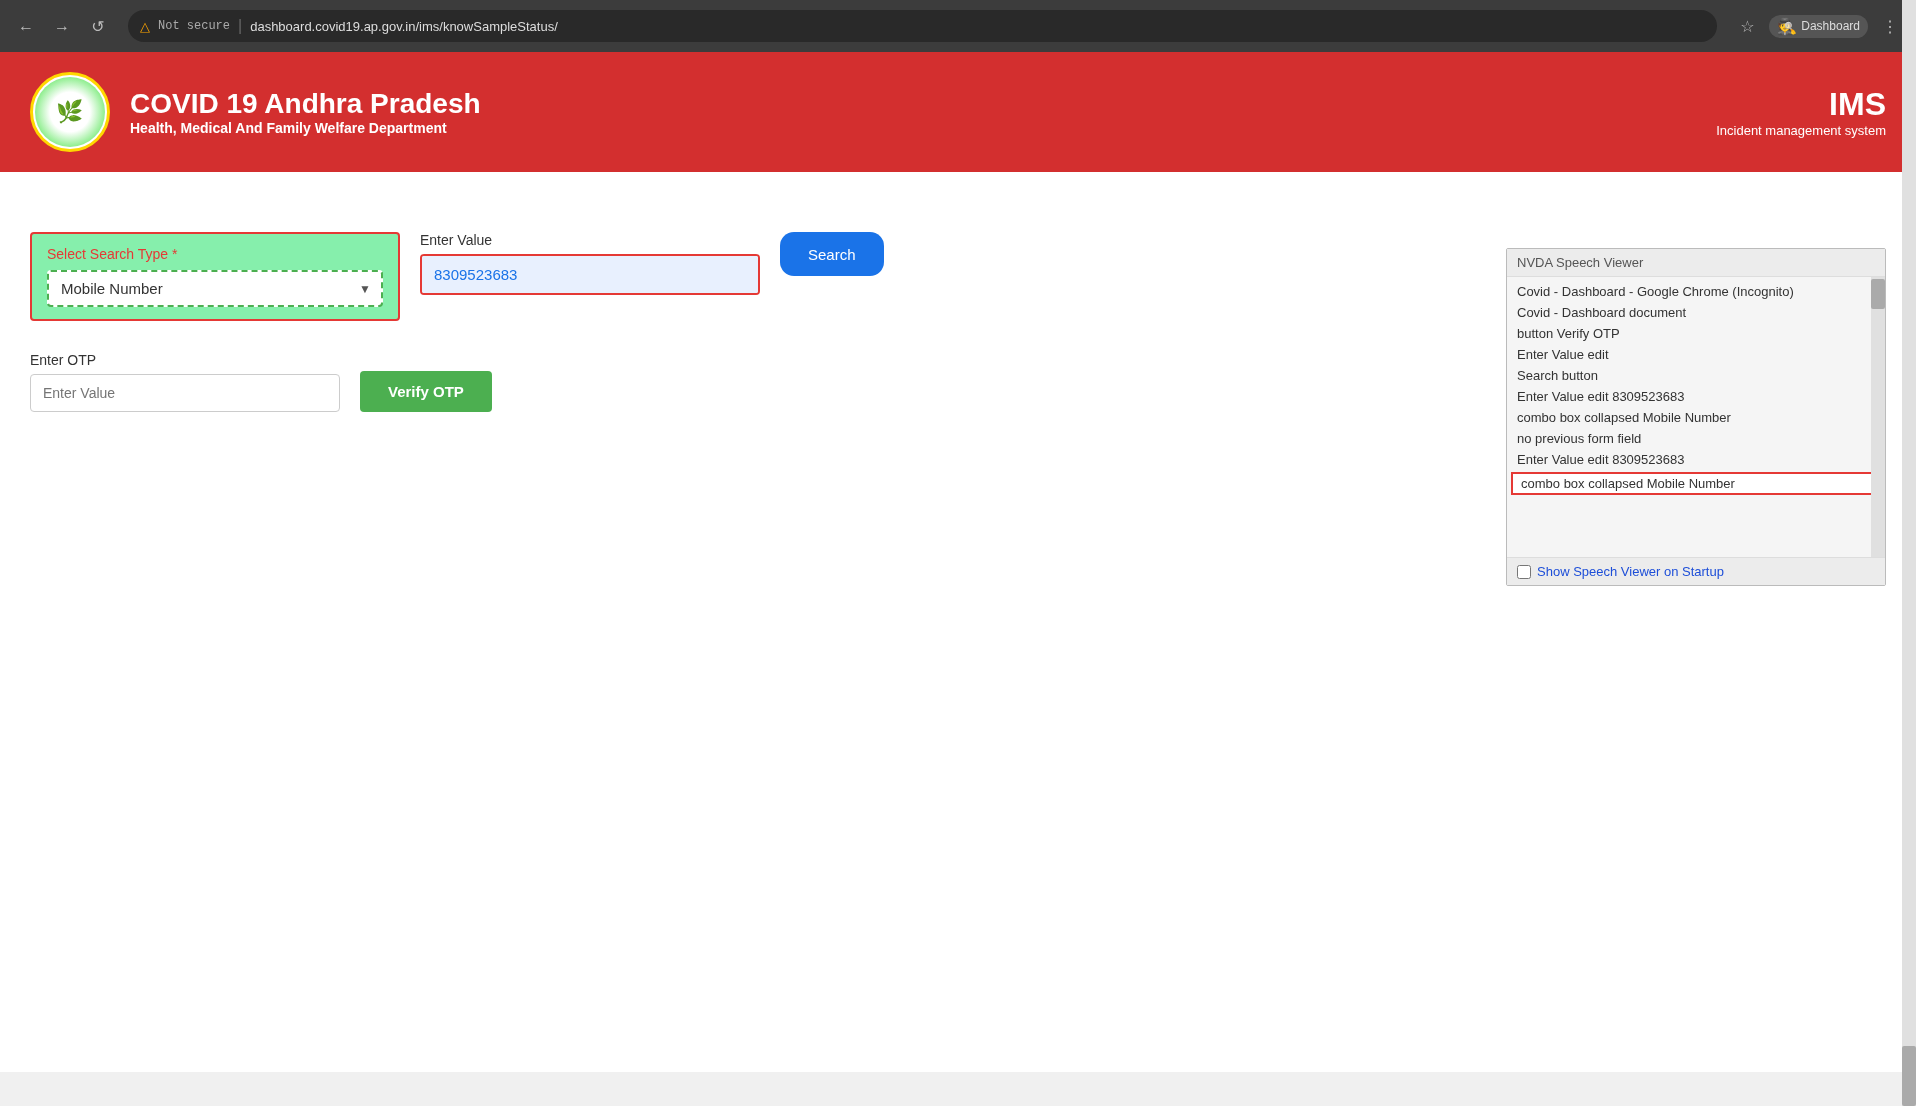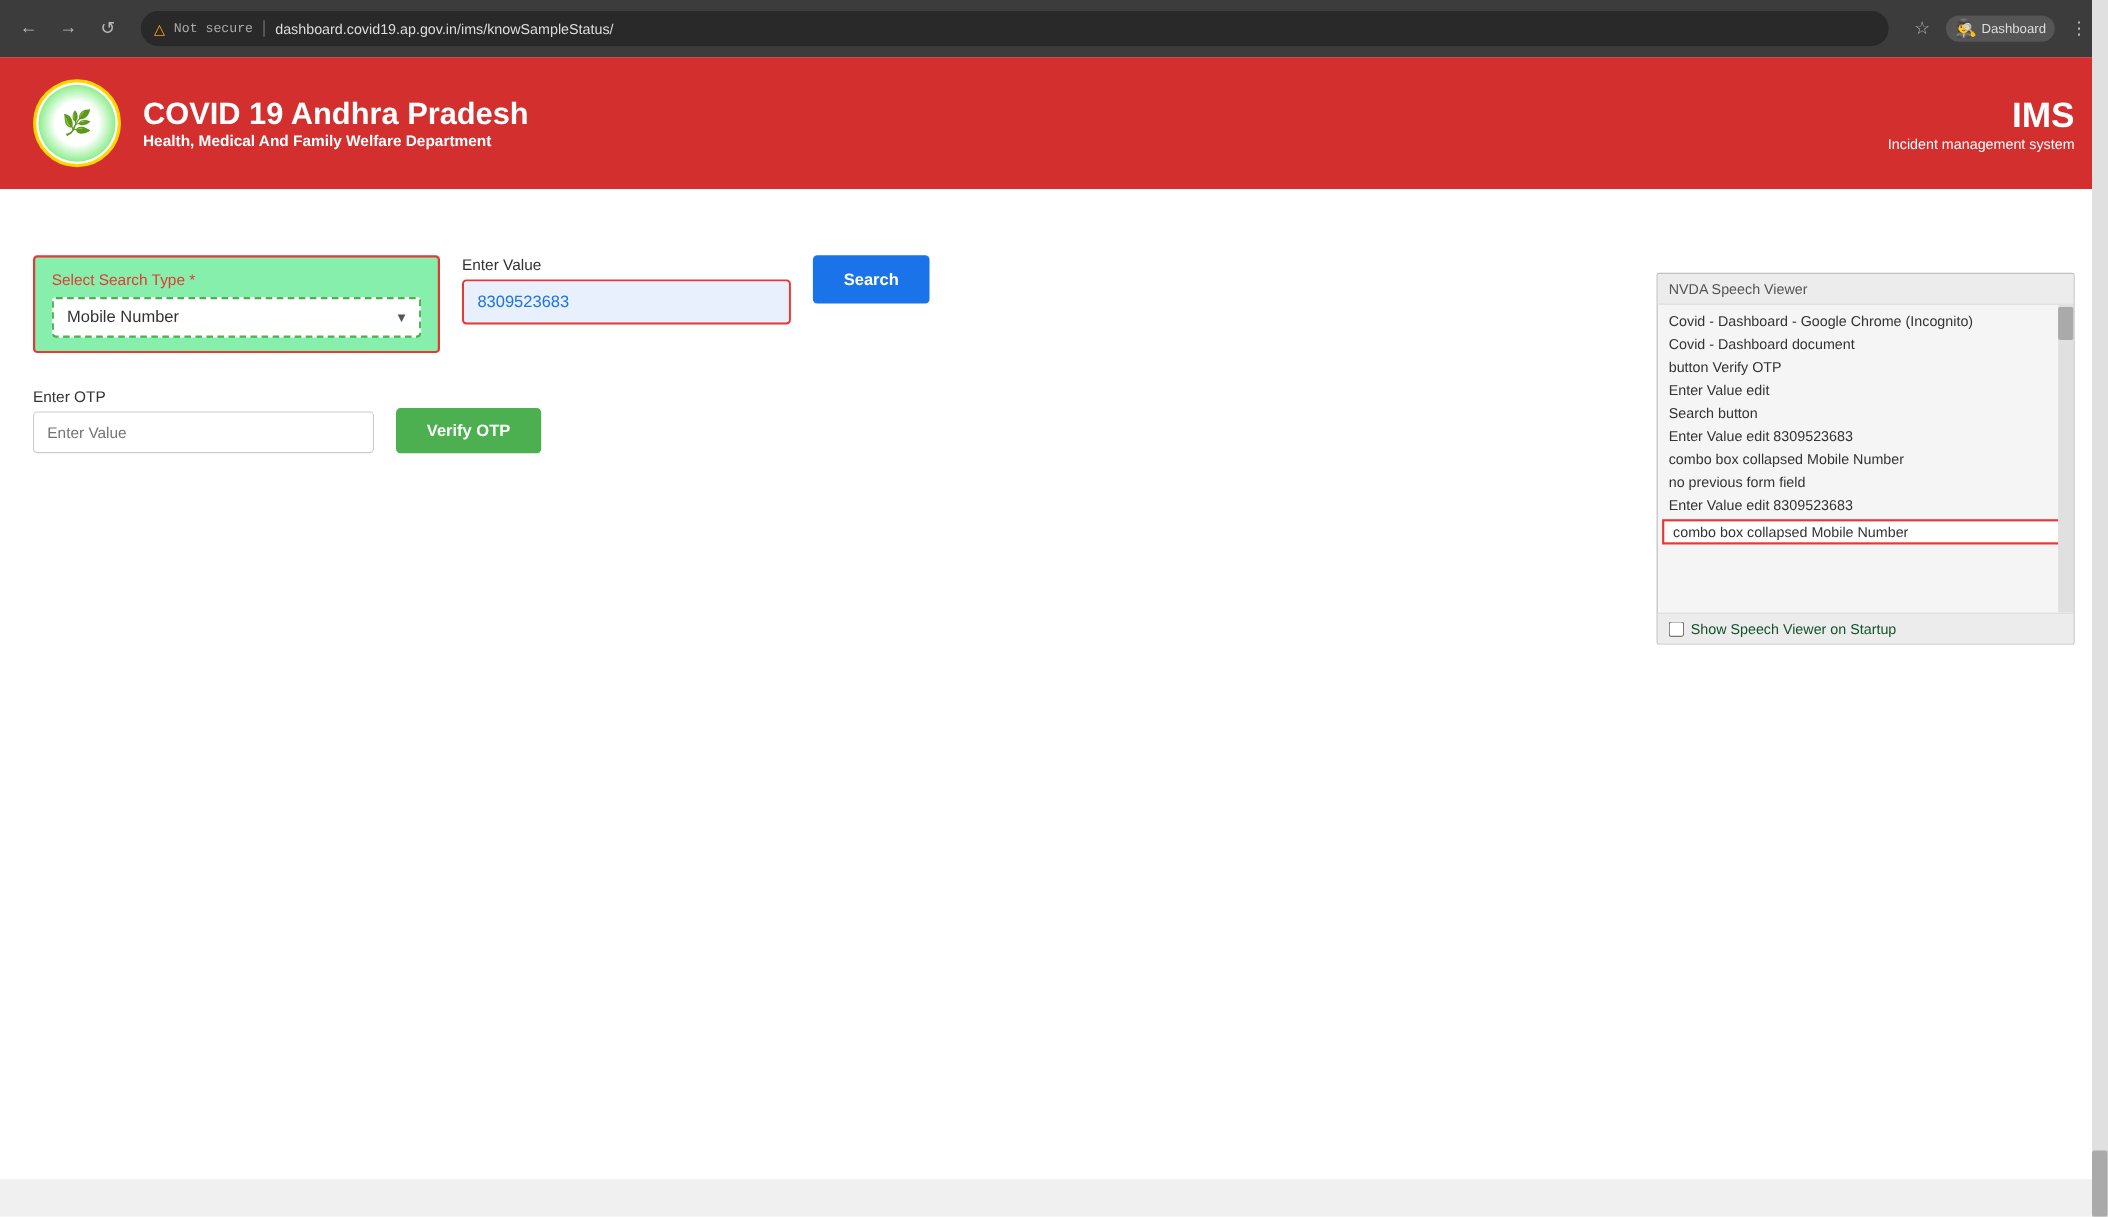--- a/index.html
+++ b/index.html
@@ -169,39 +169,39 @@
       font-size: 14px;
       color: #333;
     }
 
     
     .value-input-wrapper {
       border: 2px solid #e53935;
       border-radius: 4px;
     }
     .value-input {
-      width: 295px;
+      width: 336px;
       padding: 10px 12px;
       border: none;
       font-size: 15px;
       color: #1a73e8;
       background: #e8f0fe;
       outline: none;
       border-radius: 2px;
     }
 
     
     .search-button {
       background: #1a73e8;
       color: #fff;
       border: none;
-      border-radius: 4px;
+      border-radius: 14px;
       padding: 12px 28px;
       font-size: 15px;
-      font-weight: bold;
+      font-weight: normal;
       cursor: pointer;
       height: 44px;
     }
 
     
     .otp-section {
       margin-top: 30px;
       display: flex;
       align-items: center;
       gap: 20px;
@@ -295,21 +295,21 @@
       padding: 6px 10px;
       border-top: 1px solid #ddd;
       background: #ececec;
     }
     .nvda-checkbox {
       width: 14px; height: 14px;
       cursor: pointer;
     }
     .nvda-footer-label {
       font-size: 13px;
-      color: #14532d;
+      color: #1d4ed8;
     }
 
     
     .page-scrollbar {
       position: fixed;
       right: 0;
       bottom: 0;
       width: 14px;
       height: 100vh;
       background: #e0e0e0;

